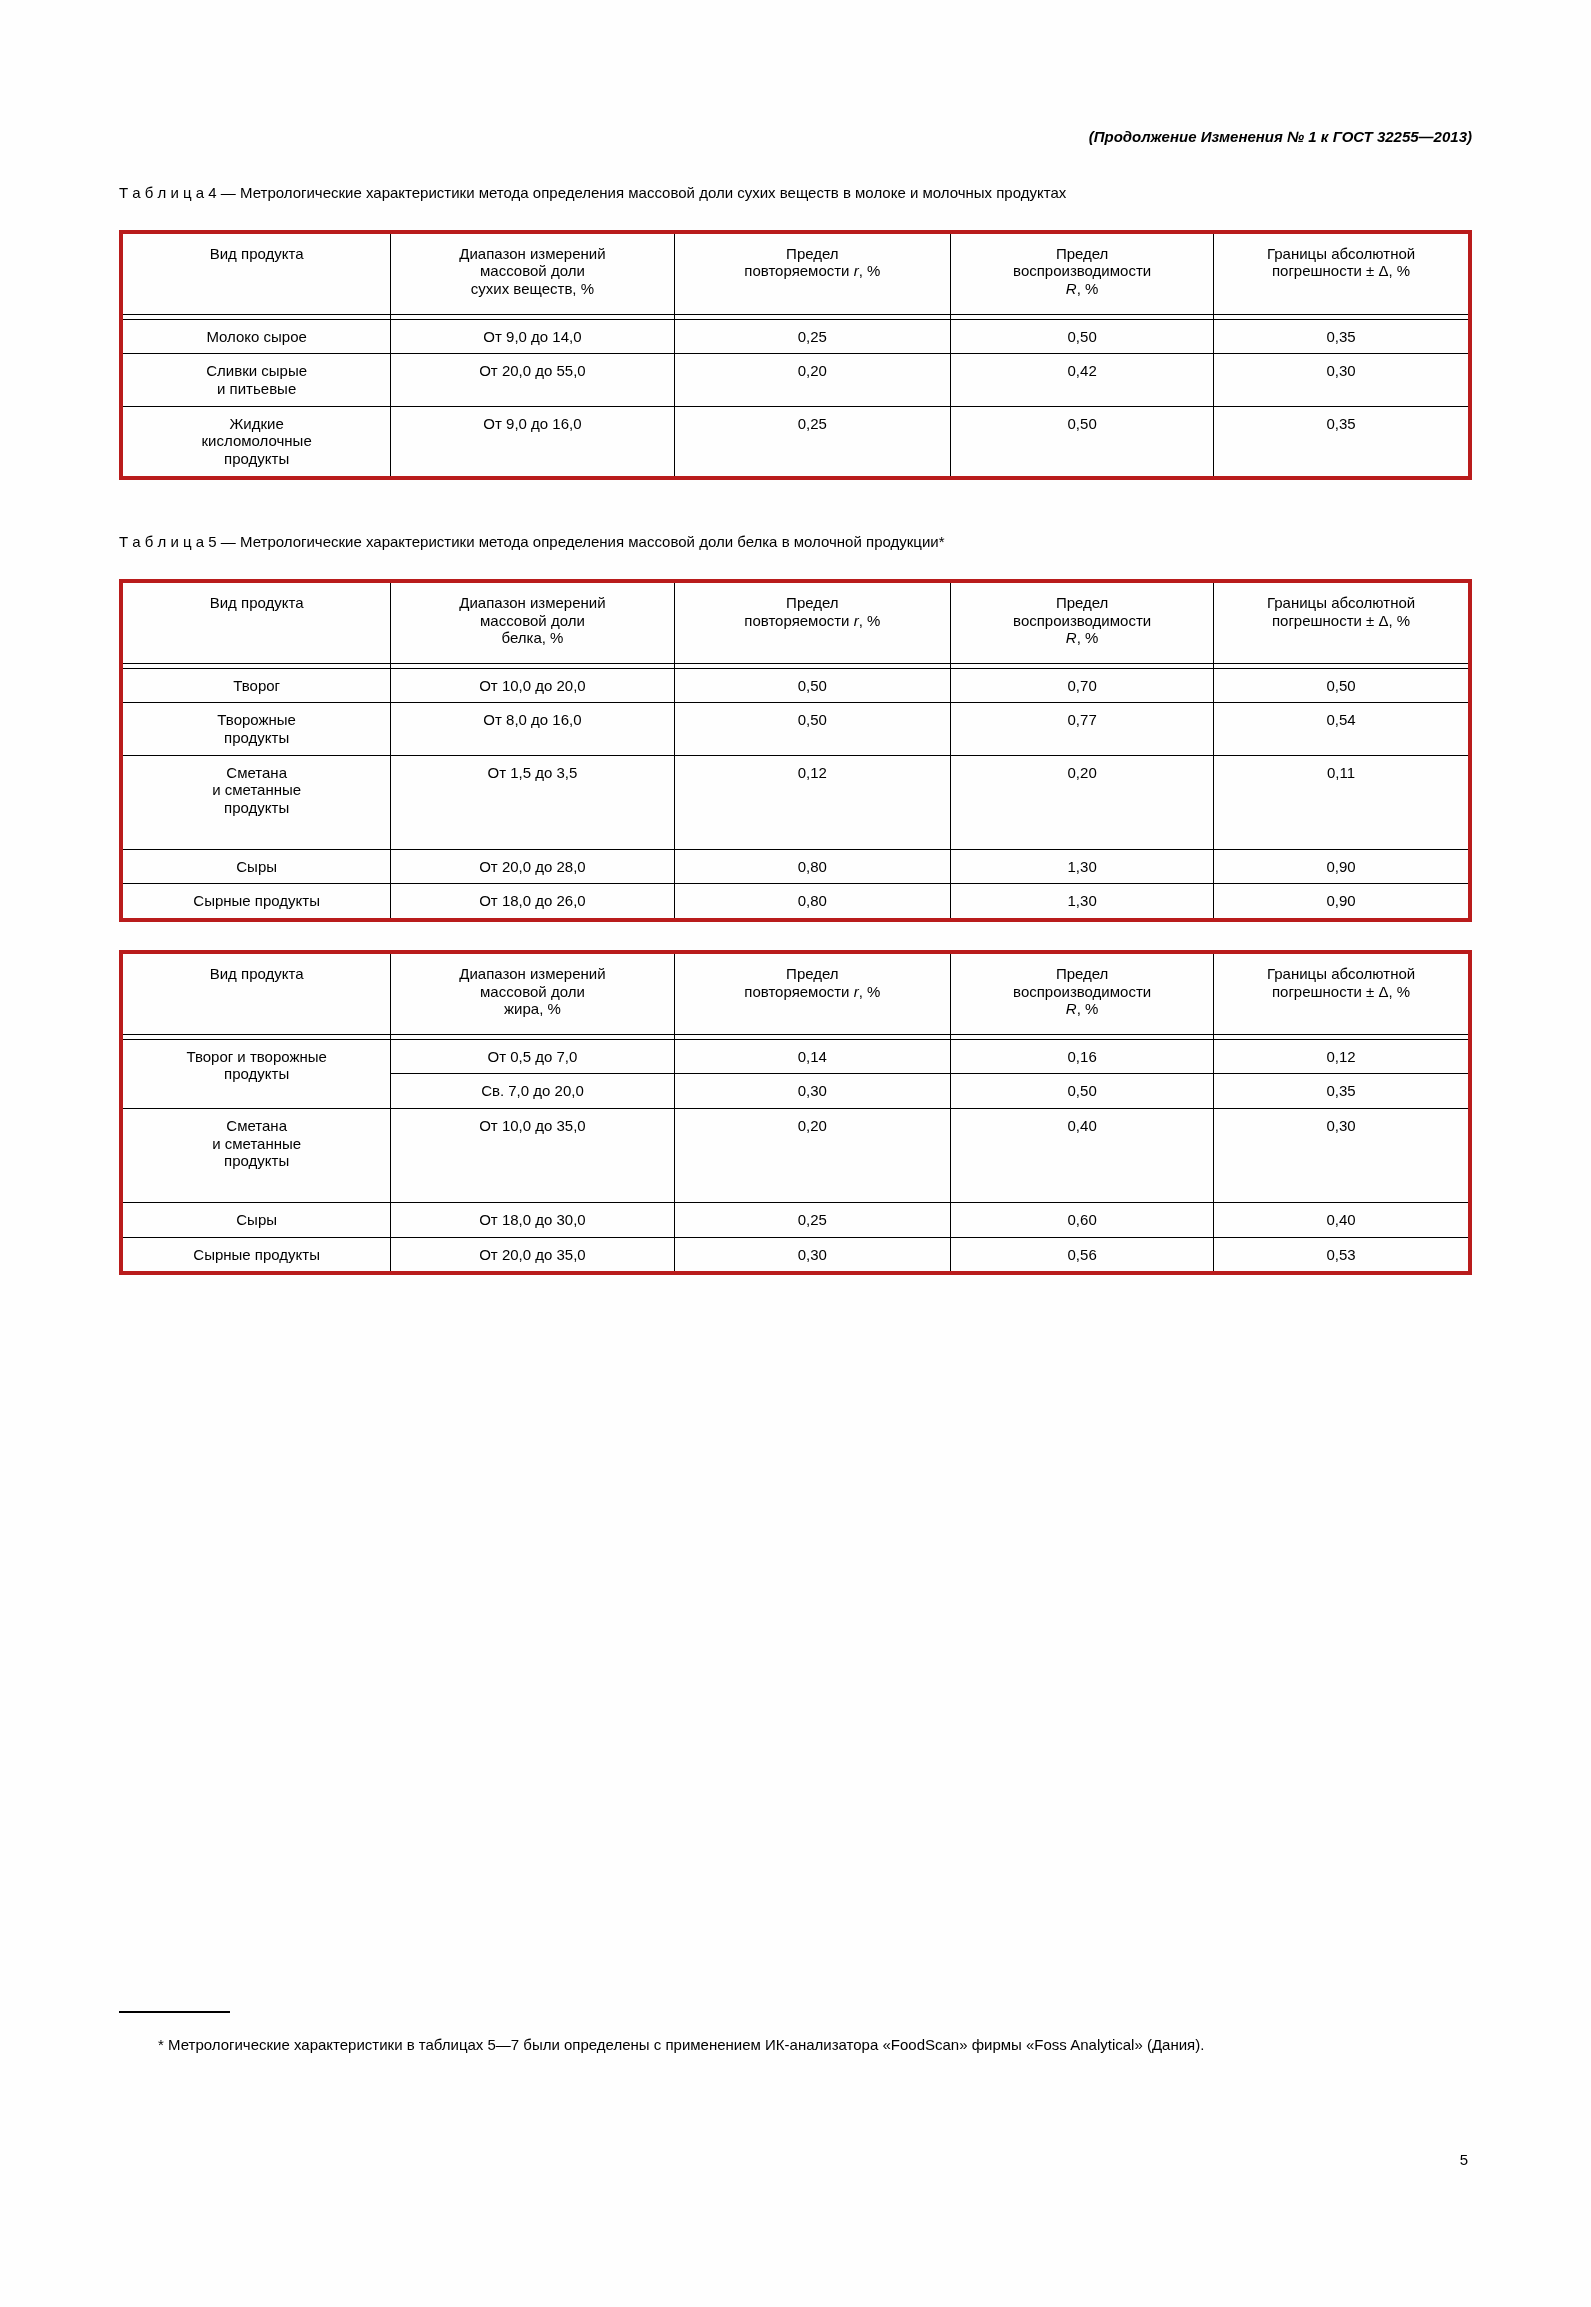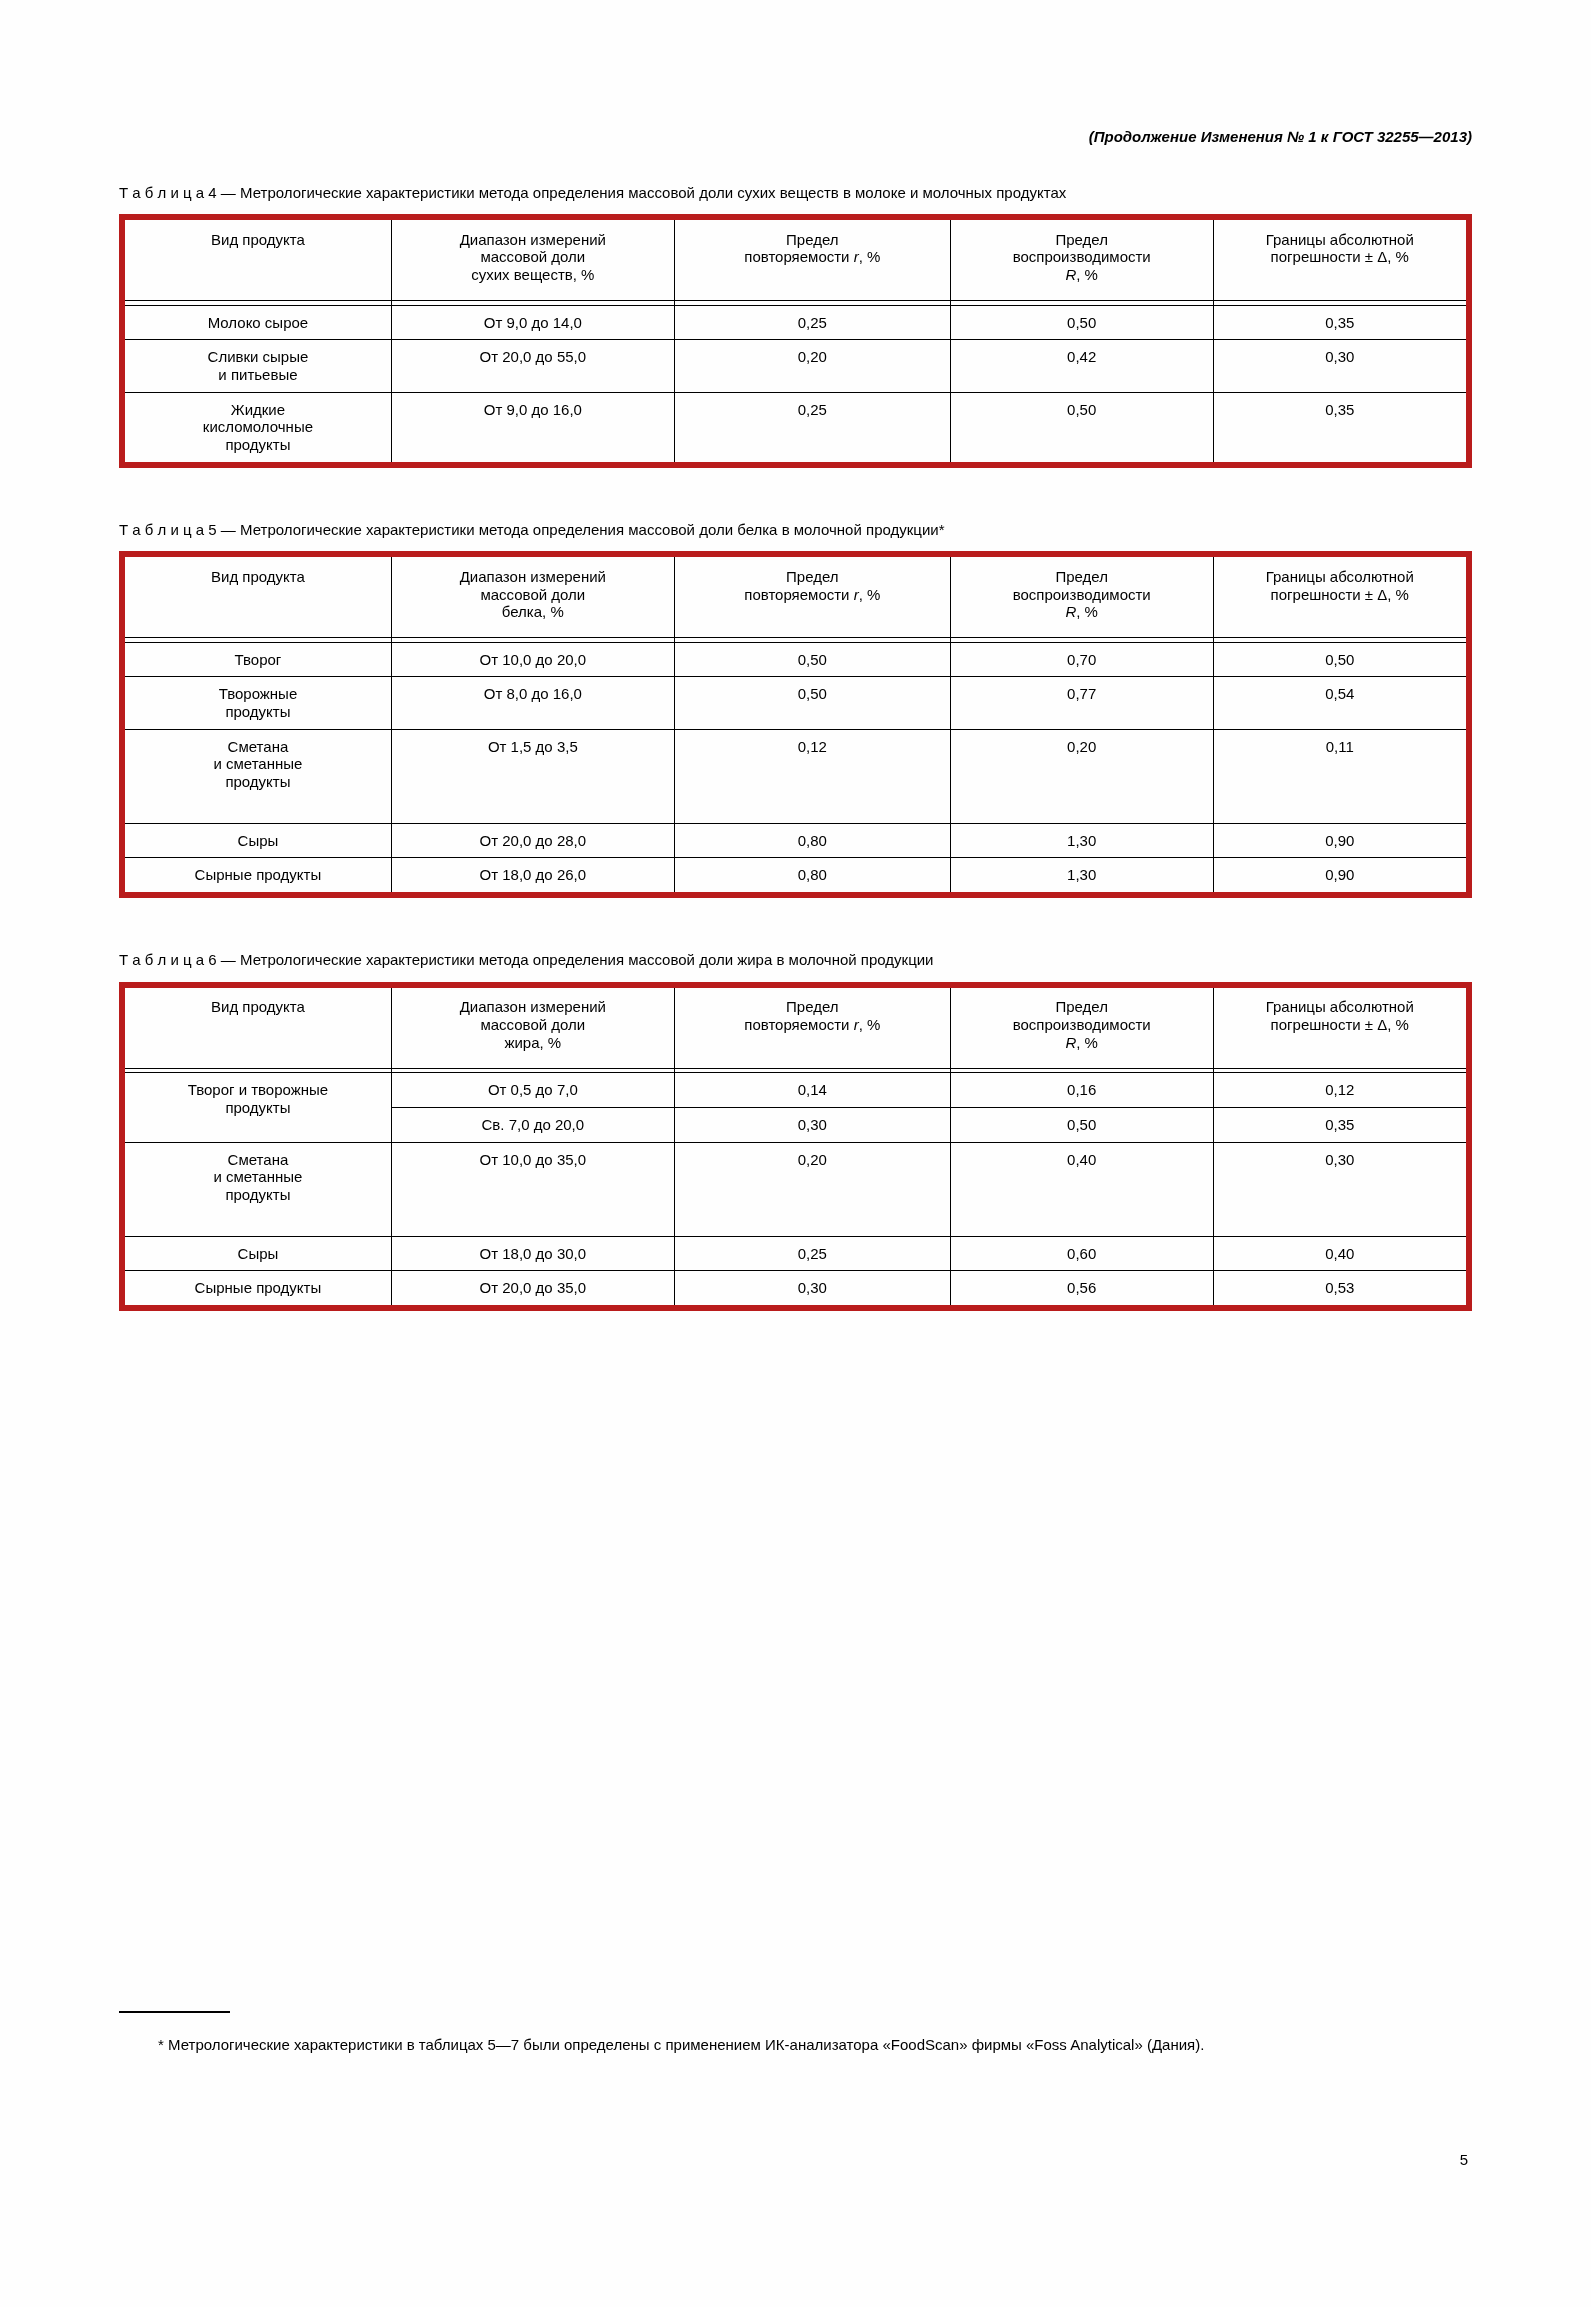--- a/index.html
+++ b/index.html
@@ -24,22 +24,22 @@
   }
   .caption {
     margin: 36px 0 0 0;
     text-align: justify;
   }
   .section-gap { margin-top: 52px; }
   table.gost-table {
     width: 100%;
     border-collapse: collapse;
     table-layout: fixed;
-    margin-top: 12px;
-    border: 6px solid #b91c1c;
+    margin-top: 28px;
+    border: 4px solid #b91c1c;
   }
   .gost-table th, .gost-table td {
     border: 1.3px solid #000;
     padding: 8px 6.7px;
     text-align: center;
     vertical-align: top;
     font-weight: normal;
     line-height: 1.18;
   }
   .gost-table th { padding: 10.8px 6.7px 16px; }
@@ -182,24 +182,20 @@
         <tr>
           <td>Сырные продукты</td>
           <td>От 18,0 до 26,0</td>
           <td>0,80</td>
           <td>1,30</td>
           <td>0,90</td>
         </tr>
       </tbody>
     </table>
 
-  <p class="caption section-gap">
-    <span>Т а б л и ц а 6</span>
-    <span>— Метрологические характеристики метода определения массовой доли жира в молочной продукции</span>
-  </p>
   <table class="gost-table t6">
       <thead>
         <tr>
           <th>Вид продукта</th>
           <th>Диапазон измерений<br>массовой доли<br>жира, %</th>
           <th>Предел<br>повторяемости <i>r</i>, %</th>
           <th>Предел<br>воспроизводимости<br><i>R</i>, %</th>
           <th>Границы абсолютной<br>погрешности ± Δ, %</th>
         </tr>
         <tr class="spacer">

